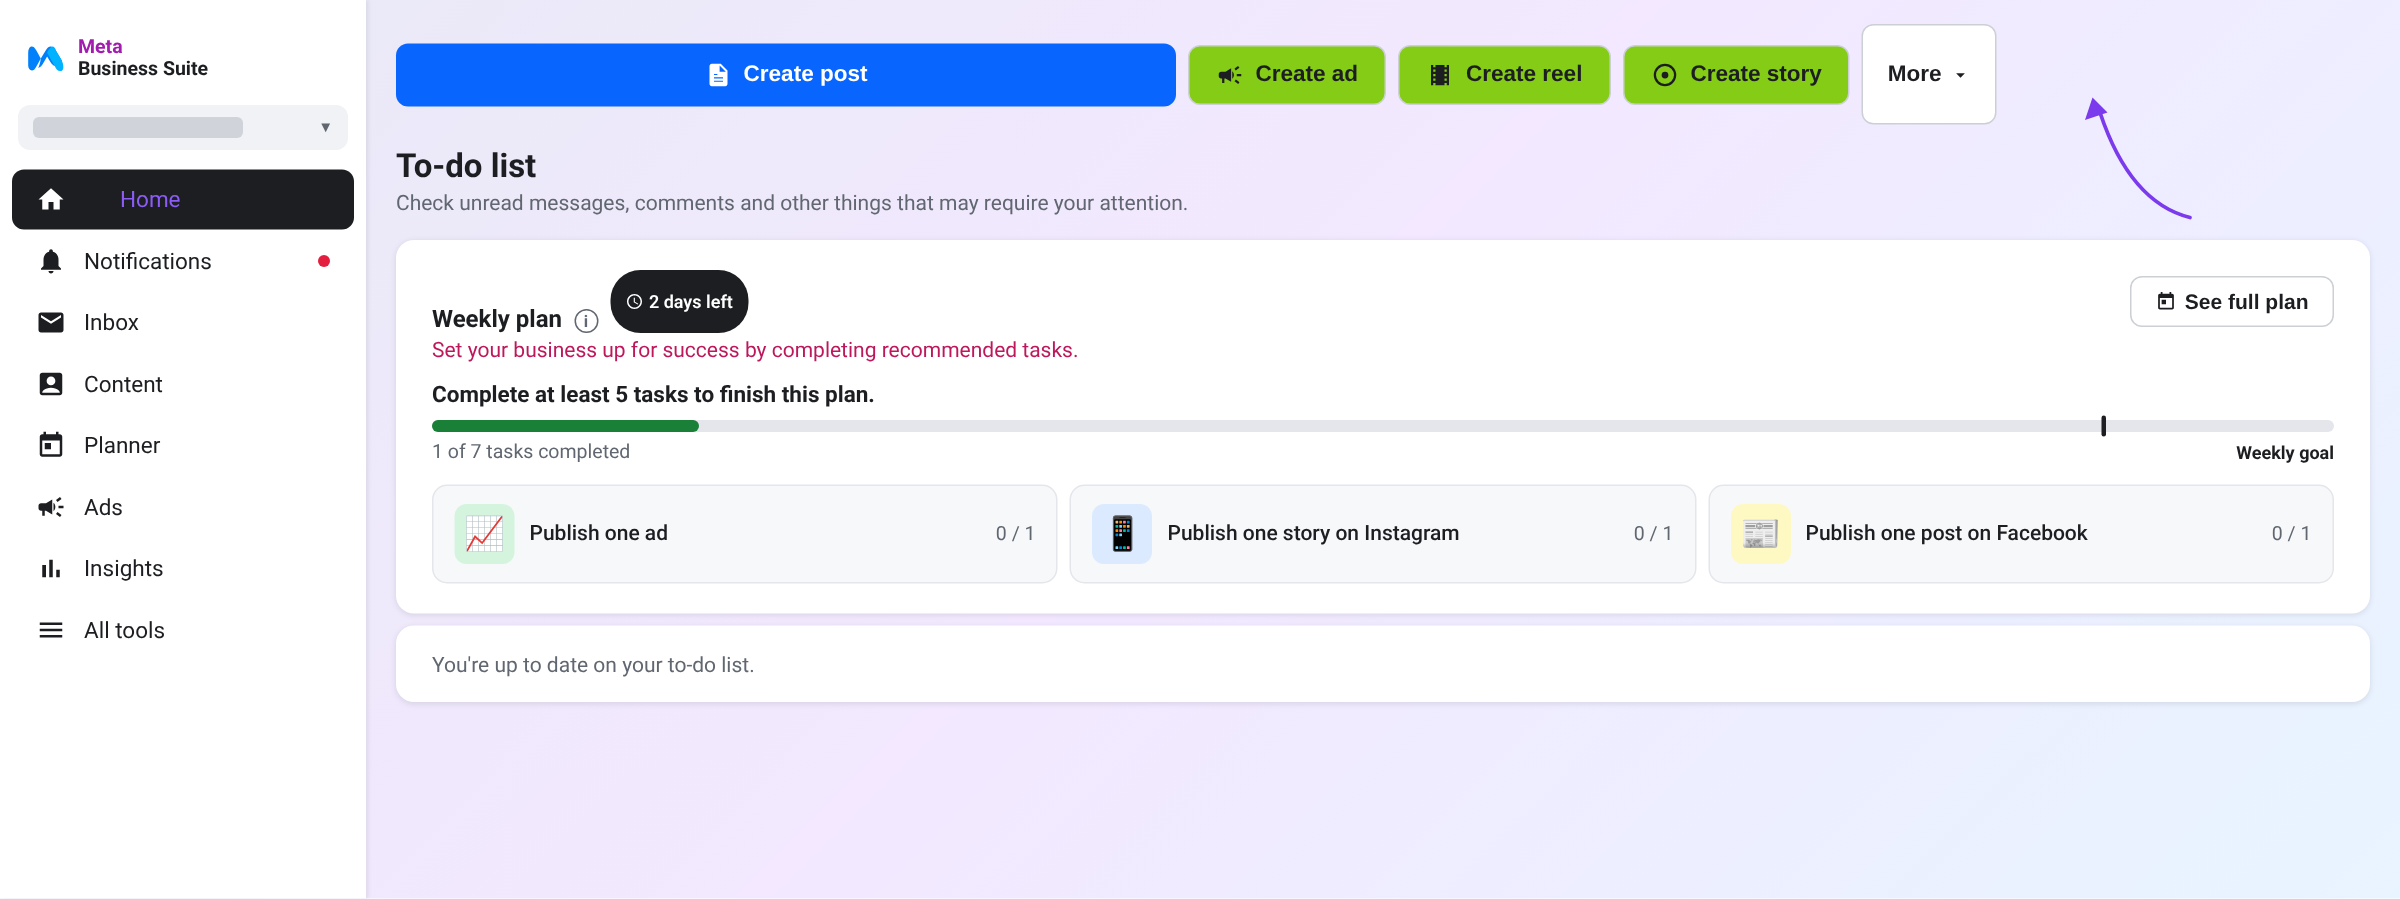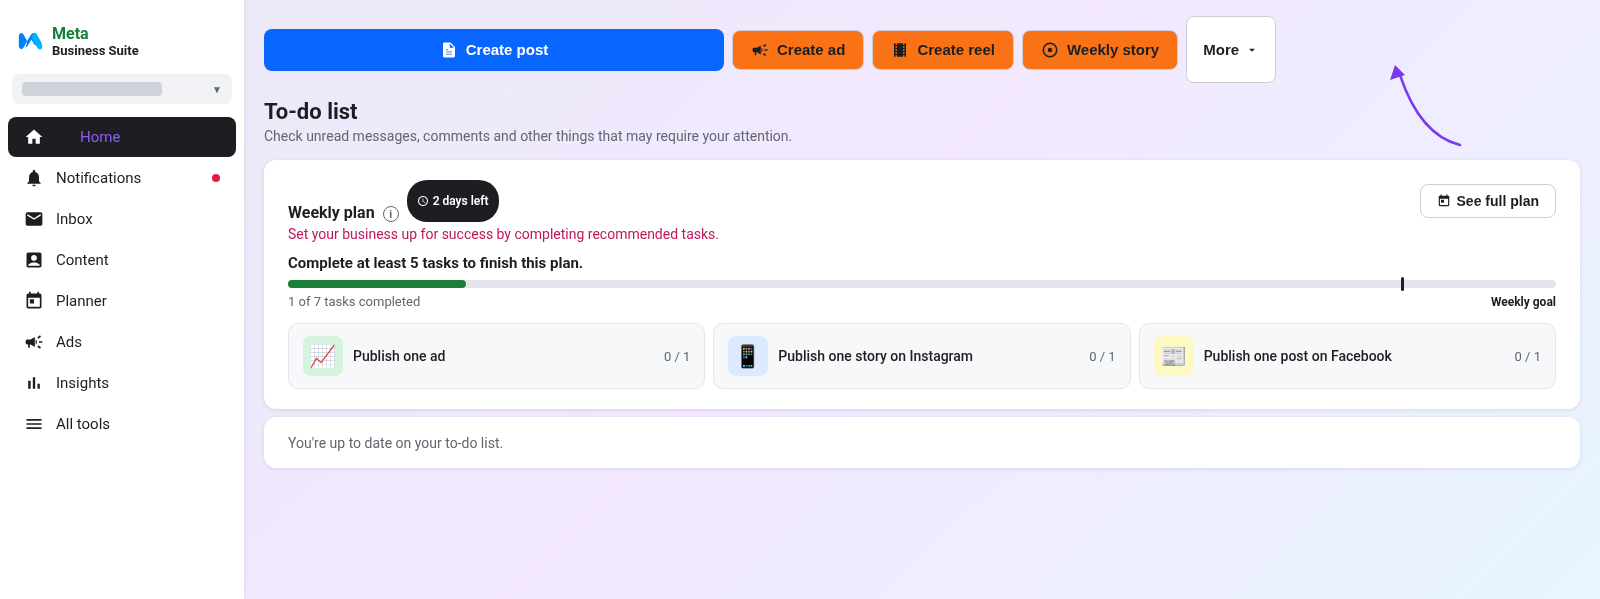--- a/index.html
+++ b/index.html
@@ -107,31 +107,31 @@
       padding: 16px 20px;
       background: transparent;
       position: relative;
     }
     .btn-create-post {
       background: #0866ff;
       color: #ffffff;
       border: none;
       border-radius: 8px;
       padding: 12px 0;
-      width: 460px;
+      width: 520px;
       font-size: 15px;
       font-weight: 600;
       cursor: pointer;
       display: flex;
       align-items: center;
       justify-content: center;
       gap: 8px;
     }
     .btn-secondary {
-      background: #f97316;
+      background: #84cc16;
       color: #1c1e21;
       border: 1.5px solid #ccd0d5;
       border-radius: 8px;
       padding: 10px 18px;
       font-size: 15px;
       font-weight: 600;
       cursor: pointer;
       display: flex;
       align-items: center;
       gap: 8px;
@@ -344,21 +344,21 @@
 
 <aside class="sidebar">
   <div class="sidebar-logo">
 
     <svg class="meta-icon" viewBox="0 0 40 28" fill="none" xmlns="http://www.w3.org/2000/svg">
       <path d="M4 20.5C4 23.5 5.5 25.5 7.5 25.5C9.2 25.5 10.2 24.5 11.5 22.2L16 14L11.5 6C10 3.5 9 2.5 7.5 2.5C5.3 2.5 4 5 4 8.5V20.5Z" fill="#0081FB"></path>
       <path d="M16 14L20.5 6.5C22 4 23.5 2.5 25.5 2.5C27.5 2.5 29 4 30.5 6.5L36 16C34.5 19 32.5 21 30 21C28 21 26.5 19.5 25 17L22 12L18 19C16.8 21 15.5 22.5 13.5 23C14.5 21 15.5 18 16 14Z" fill="#0081FB"></path>
       <path d="M30.5 6.5L36 16C37 18 37.5 20 37.5 22C37.5 24.5 36.5 26 34.5 26C32 26 30.5 24 29.5 21.5L22 8.5C23.5 5.5 25 3 27.5 2.5C29 3 30 4.5 30.5 6.5Z" fill="#00B2FF"></path>
     </svg>
     <div>
-      <div style="font-size:16px;font-weight:700;color:#15803d;">Meta</div>
+      <div style="font-size:13px;font-weight:700;color:#a21caf;">Meta</div>
       <div style="font-size:13px;font-weight:700;color:#1c1e21;">Business Suite</div>
     </div>
   </div>
 
   <div class="sidebar-account">
     <div class="sidebar-account-name"></div>
     <span class="chevron-down">▼</span>
   </div>
 
   <ul class="sidebar-nav">
@@ -460,21 +460,21 @@
           <path d="M18 3v2h-2V3H8v2H6V3H4v18h2v-2h2v2h8v-2h2v2h2V3h-2zM8 17H6v-2h2v2zm0-4H6v-2h2v2zm0-4H6V7h2v2zm10 8h-2v-2h2v2zm0-4h-2v-2h2v2zm0-4h-2V7h2v2z"></path>
         </svg>
       <span>Create reel</span>
     </button>
 
     <button class="btn-secondary">
       <svg width="18" height="18" viewBox="0 0 24 24" fill="#1c1e21">
           <circle cx="12" cy="12" r="9" stroke="#1c1e21" stroke-width="2" fill="none"></circle>
           <circle cx="12" cy="12" r="3" fill="#1c1e21"></circle>
         </svg>
-      <span>Weekly story</span>
+      <span>Create story</span>
     </button>
 
     <button class="btn-more">
       <span>More</span>
       <svg width="14" height="14" viewBox="0 0 24 24" fill="#1c1e21">
           <path d="M7 10l5 5 5-5z"></path>
         </svg>
     </button>
 
     <svg class="arrow-annotation" style="position:absolute; top:55px; right:120px; width:140px; height:100px;" viewBox="0 0 140 100">

